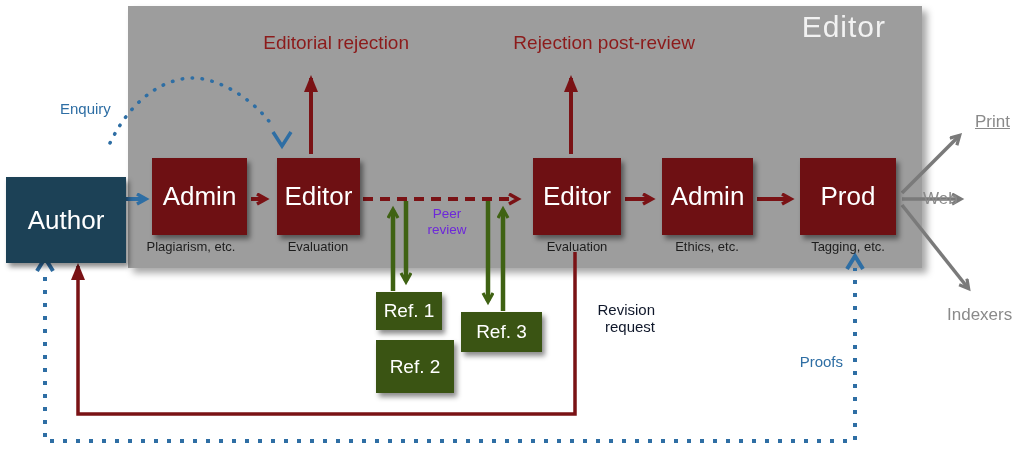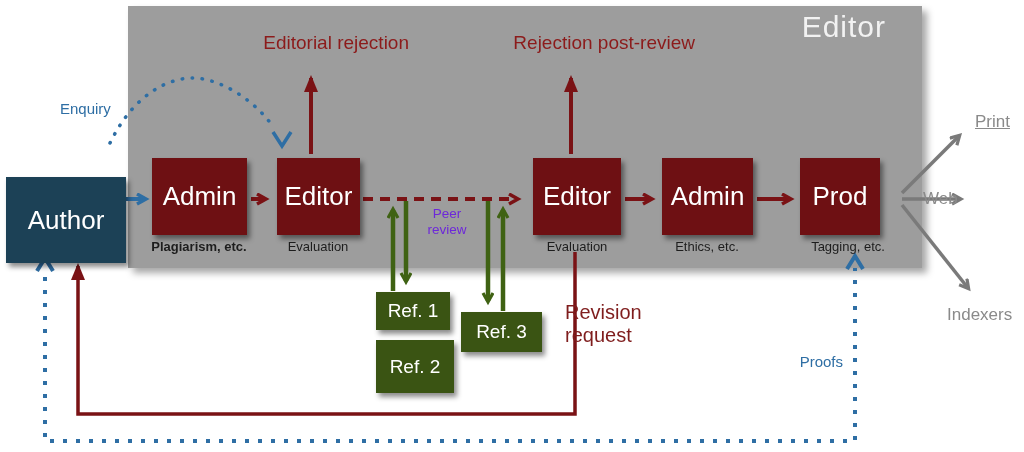--- a/index.html
+++ b/index.html
@@ -31,21 +31,21 @@
     font-size:13px;color:#1d1d1d;text-align:center;width:120px;
   }
   .toplabel{
     font-size:19px;color:#8c1b1b;text-align:right;
   }
   .bluelabel{font-size:15px;color:#2e6ea4;}
   .peer-label{
     width:70px;text-align:center;font-size:13.5px;line-height:1.15;color:#6d28d9;
   }
   .revision-label{
-    width:90px;text-align:left;font-size:20px;line-height:1.15;color:#7f1d1d;
+    width:90px;text-align:right;font-size:15px;line-height:1.15;color:#0f172a;
   }
   .graylabel{font-size:17px;color:#8a8a8a;}
   svg{position:absolute;left:0;top:0;}
 </style>
 </head>
 <body>
 
 <div id="canvas">
 
   <div class="abs journal-box"></div>
@@ -98,43 +98,43 @@
     <path d="M273,132 L282,146 L291,132" stroke="#2e6ea4" stroke-width="3.5" fill="none"></path>
   </svg>
 
   <div class="abs stage author" style="left:6px;top:177px;width:120px;height:86px;">
     <span>Author</span>
   </div>
 
   <div class="abs stage" style="left:152px;top:158px;width:95px;height:77px;">
     <span>Admin</span>
   </div>
-  <div class="abs sublabel" style="left:139px;top:239px;font-weight:bold;">Plagiarism, etc.</div>
+  <div class="abs sublabel" style="left:131px;top:239px;">Plagiarism, etc.</div>
 
   <div class="abs stage" style="left:277px;top:158px;width:83px;height:77px;">
     <span>Editor</span>
   </div>
   <div class="abs sublabel" style="left:258px;top:239px;">Evaluation</div>
 
   <div class="abs stage" style="left:533px;top:158px;width:88px;height:77px;">
     <span>Editor</span>
   </div>
   <div class="abs sublabel" style="left:517px;top:239px;">Evaluation</div>
 
   <div class="abs stage" style="left:662px;top:158px;width:91px;height:77px;">
     <span>Admin</span>
   </div>
   <div class="abs sublabel" style="left:647px;top:239px;">Ethics, etc.</div>
 
-  <div class="abs stage" style="left:800px;top:158px;width:80px;height:77px;">
+  <div class="abs stage" style="left:800px;top:158px;width:96px;height:77px;">
     <span>Prod</span>
   </div>
   <div class="abs sublabel" style="left:788px;top:239px;">Tagging, etc.</div>
 
-  <div class="abs ref" style="left:376px;top:292px;width:74px;height:38px;">
+  <div class="abs ref" style="left:376px;top:292px;width:66px;height:38px;">
     <span>Ref. 1</span>
   </div>
   <div class="abs ref" style="left:376px;top:340px;width:78px;height:53px;">
     <span>Ref. 2</span>
   </div>
   <div class="abs ref" style="left:461px;top:312px;width:81px;height:40px;">
     <span>Ref. 3</span>
   </div>
 
   <div class="abs toplabel" style="left:209px;top:32px;width:200px;">Editorial rejection</div>

